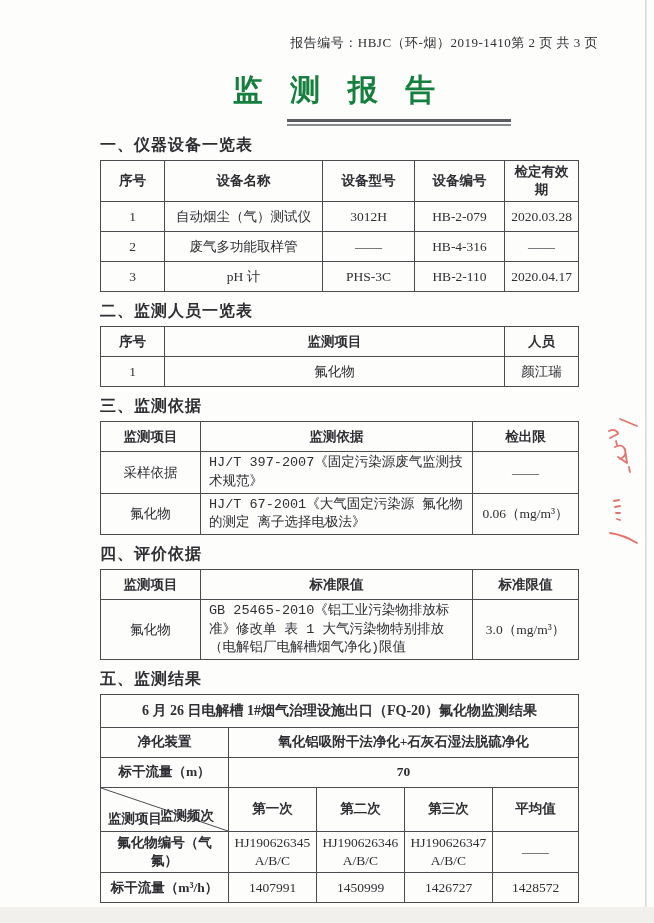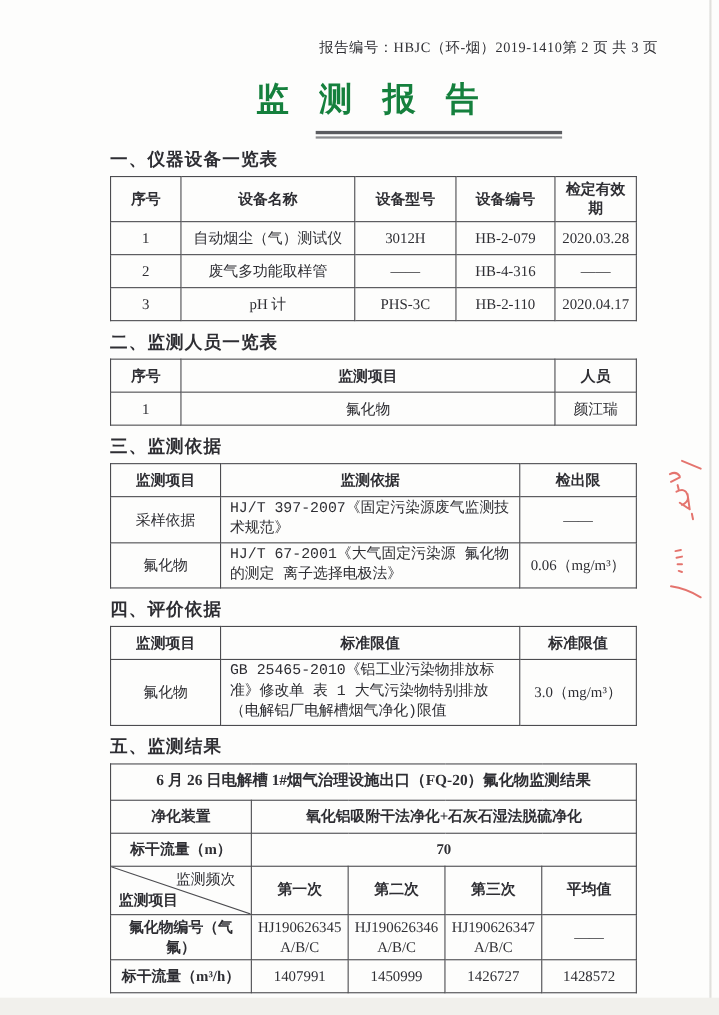--- a/index.html
+++ b/index.html
@@ -49,21 +49,21 @@
   td.prewrap{white-space:pre-line;}
   .h-row{height:30px;}
   .h-row-lg{height:36px;}
   .h-row-xl{height:52px;}
   
   .t5-title{font-weight:bold;font-size:14px;height:28px;margin-left:12px;}
   .t5 td.label{font-weight:bold;}
   .diag-cell{position:relative;padding:0;}
   .diag-cell svg.diag-line{position:absolute;left:0;top:0;width:100%;height:100%;}
   .diag-top{
-    position:absolute;top:3px;right:14px;font-weight:normal;font-size:13.5px;
+    position:absolute;top:19px;right:14px;font-weight:bold;font-size:13.5px;
   }
   .diag-bottom{
     position:absolute;bottom:3px;left:7px;font-weight:bold;font-size:13.5px;
   }
   .red-marks{
     position:absolute;left:585px;top:405px;width:62px;height:150px;pointer-events:none;
   }
 </style>
 </head>
 <body>

